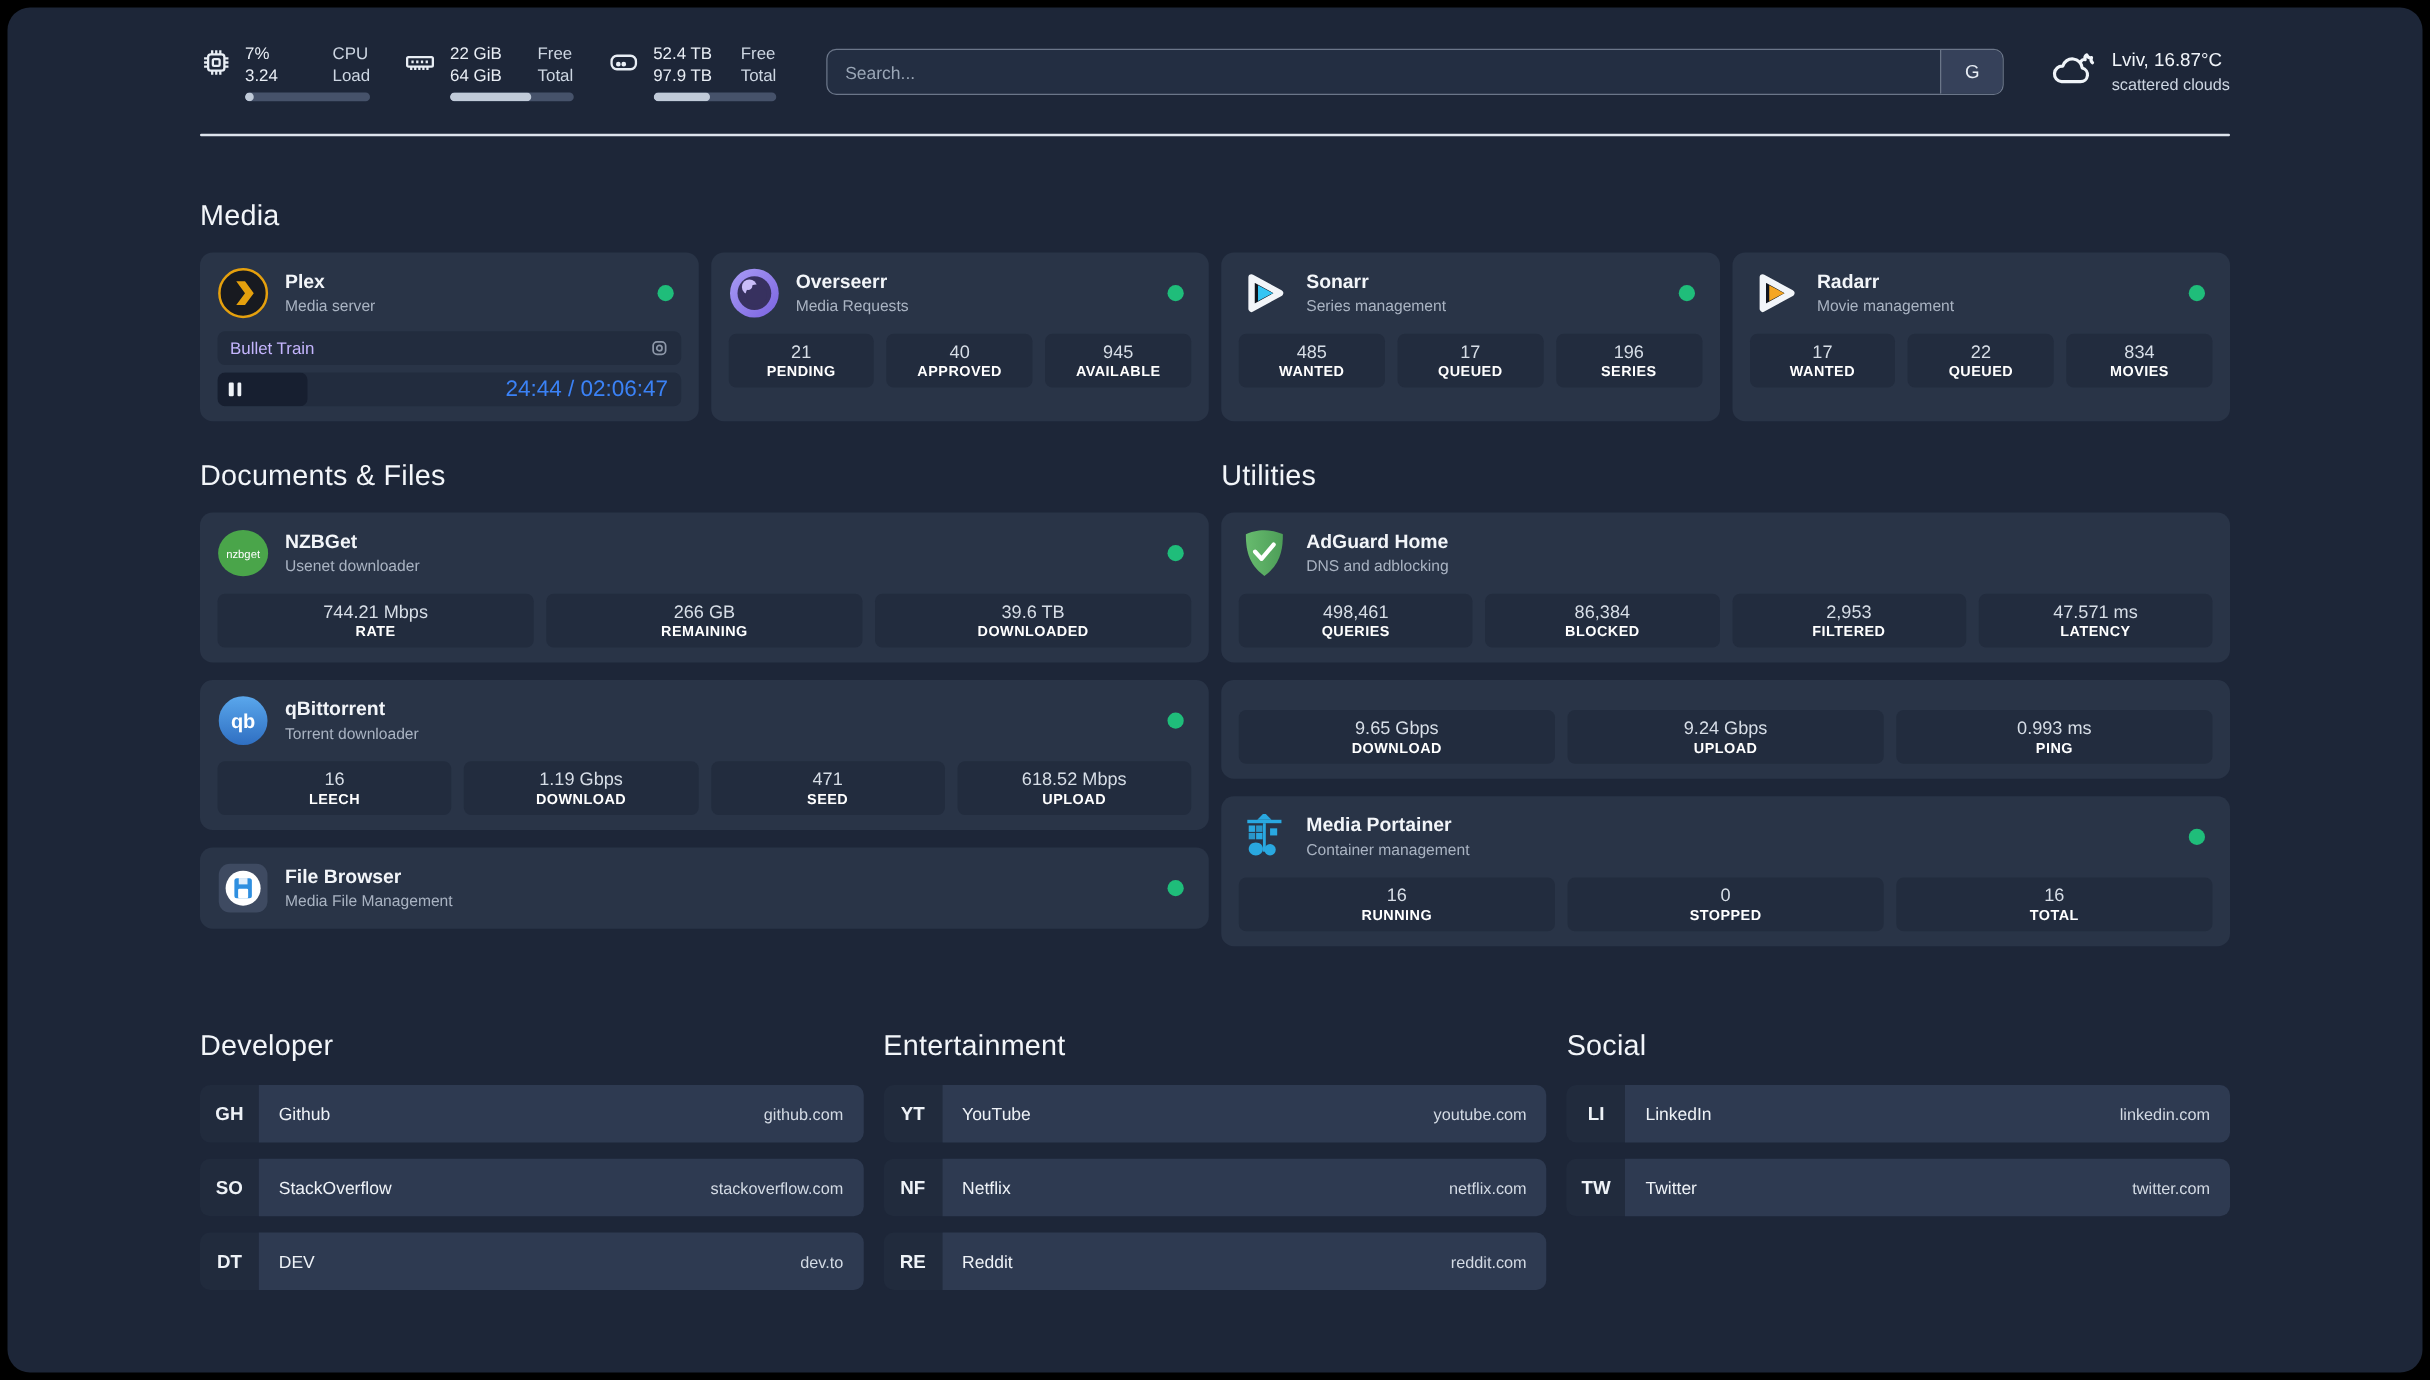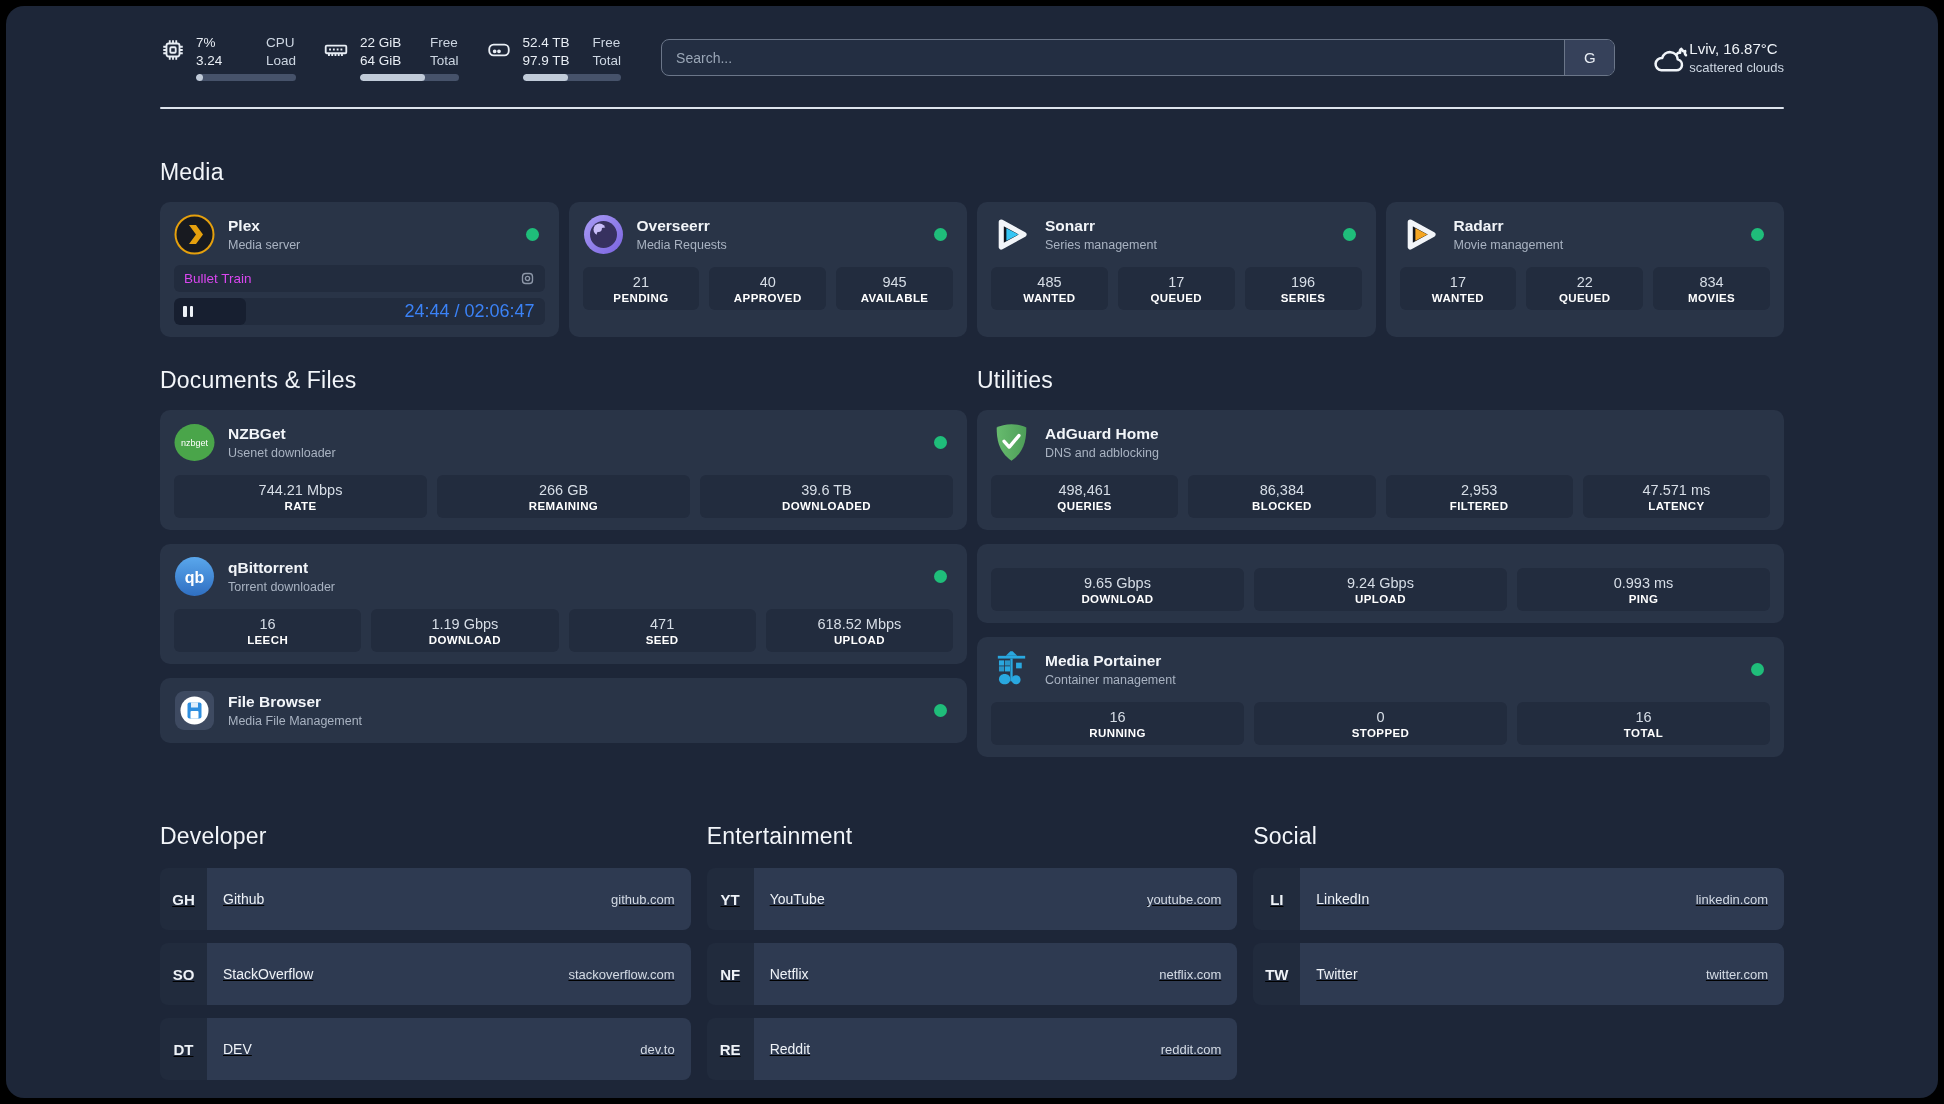--- a/index.html
+++ b/index.html
@@ -25,21 +25,21 @@
   .sbar .fill { position:absolute; left:0; top:0; bottom:0; border-radius:4px; background:#c0cad8; }
 
   .searchwrap { flex:1; margin:0 36px 0 40px; display:flex; align-items:stretch;
     border:1.5px solid #6b7689; border-radius:8px; background:#232e42; height:37px; overflow:hidden; }
   .searchwrap input { flex:1; background:transparent; border:none; outline:none;
     color:#e8edf4; font-size:14px; padding:0 14px; font-family:inherit; }
   .searchwrap input::placeholder { color:#9aa6b6; }
   .search-btn { width:50px; display:flex; align-items:center; justify-content:center;
     background:#36415a; color:#e8edf4; font-size:15px; border-left:1.5px solid #6b7689; cursor:pointer; }
 
-  .weather { display:flex; align-items:flex-end; gap:0; }
+  .weather { display:flex; align-items:flex-start; gap:12px; }
   .weather .wtext { display:flex; flex-direction:column; line-height:1.35; }
   .weather .wloc { color:#f0f4f9; font-size:15px; }
   .weather .wcond { color:#cdd6e2; font-size:13px; }
   .weather .wicon { color:#f0f4f9; }
 
   .divider { height:2px; background:#dde3ec; margin-top:26px; border-radius:1px; }
 
   
   .section-title { color:#f2f5f9; font-size:23px; font-weight:500; letter-spacing:.2px; }
   .media-title { margin-top:50px; }
@@ -59,34 +59,34 @@
 
   .stat-row { display:grid; gap:10px; margin-top:12px; }
   .cols-3 { grid-template-columns:repeat(3,1fr); }
   .cols-4 { grid-template-columns:repeat(4,1fr); }
   .stat { background:#222c3e; border-radius:6px; text-align:center; padding:7px 4px 6px; }
   .stat-value { color:#d7deе7; color:#d7dee7; font-size:14.5px; }
   .stat-label { color:#ffffff; font-size:11.5px; font-weight:700; letter-spacing:.4px; margin-top:2px; }
 
   
   .np-title-row { margin-top:10px; background:#222c3e; border-radius:6px; height:27px;
-    display:flex; align-items:center; padding:0 10px; color:#d946ef; font-size:13.5px; }
+    display:flex; align-items:center; padding:0 10px; color:#c4b5fd; font-size:13.5px; }
   .np-title-row .session-ic { margin-left:auto; color:#8d97a8; display:flex; }
   .np-progress { margin-top:6px; background:#222c3e; border-radius:6px; height:27px;
     position:relative; display:flex; align-items:center; overflow:hidden; }
   .np-fill { position:absolute; left:0; top:0; bottom:0; background:#171f30; border-radius:6px; }
   .np-pause { position:relative; margin-left:9px; display:flex; gap:3px; cursor:pointer; }
   .np-pause span { width:3.5px; height:11px; background:#eef2f7; border-radius:1px; display:block; }
   .np-time { margin-left:auto; position:relative; color:#3b82f6; font-size:18px; padding-right:10px; }
 
   
   .links-grid { display:grid; grid-template-columns:repeat(3,1fr); gap:16px; margin-top:66px; }
   .link-col .section-title { margin-bottom:18px; }
   .link-rows { display:flex; flex-direction:column; gap:13px; }
-  .link-row { display:flex; height:62px; cursor:pointer;text-decoration:underline; }
+  .link-row { display:flex; height:46px; cursor:pointer; }
   .link-abbr { width:47px; flex:0 0 47px; background:#212b3d; border-radius:8px 0 0 8px;
     display:flex; align-items:center; justify-content:center; color:#eef2f7; font-size:15px; font-weight:600; }
   .link-bar { flex:1; background:#2e3a51; border-radius:0 8px 8px 0; display:flex; align-items:center;
     padding:0 16px; }
   .link-name { color:#eef2f7; font-size:14px; }
   .link-url { margin-left:auto; color:#d3dae4; font-size:13px; }
 
   svg { display:block; }
 </style>
 </head>

